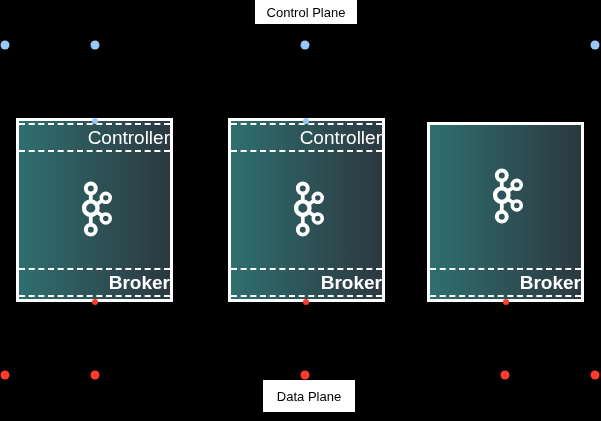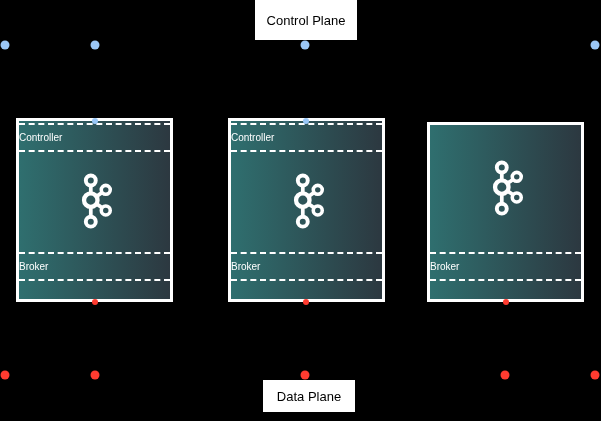--- a/index.html
+++ b/index.html
@@ -13,21 +13,21 @@
   }
   .plane-label {
     position: absolute;
     background: var(--label-bg, #fff);
     color: var(--label-text, #000);
     font-size: 13px;
     display: flex;
     align-items: center;
     justify-content: center;
   }
-  .plane-label.control { left: 255px; top: 0; width: 102px; height: 40px; }
+  .plane-label.control { left: 255px; top: 0; width: 102px; height: 24px; }
   .plane-label.data    { left: 263px; top: 380px; width: 92px; height: 32px; }
 
   .node {
     position: absolute;
     width: 157px;
     height: 184px;
     box-sizing: border-box;
     border: 3px solid var(--node-border, #fff);
     background: linear-gradient(90deg, var(--node-gradient-start, #2f6f6f), var(--node-gradient-end, #2c3840));
     display: flex;
@@ -35,28 +35,28 @@
   }
   .node.n1 { left: 16px;  top: 118px; }
   .node.n2 { left: 228px; top: 118px; }
   .node.n3 { left: 427px; top: 122px; height: 180px; }
 
   .strip {
     height: 25px;
     border-top: 2px dashed #fff;
     border-bottom: 2px dashed #fff;
     color: #fff;
-    font-size: 10px;
+    font-size: 19px;
     display: flex;
     align-items: center;
-    justify-content: flex-start;
+    justify-content: flex-end;
     flex: 0 0 auto;
   }
   .strip.controller { margin-top: 2px; }
-  .strip.broker { margin-bottom: 18px; }
+  .strip.broker { margin-bottom: 2px; font-weight: bold; }
   .node-middle {
     flex: 1 1 auto;
     display: flex;
     align-items: center;
     justify-content: center;
   }
   .kafka-svg { display: block; }
   .kafka-svg * { stroke: #fff; fill: none; stroke-linecap: butt; }
 
   .dot {

